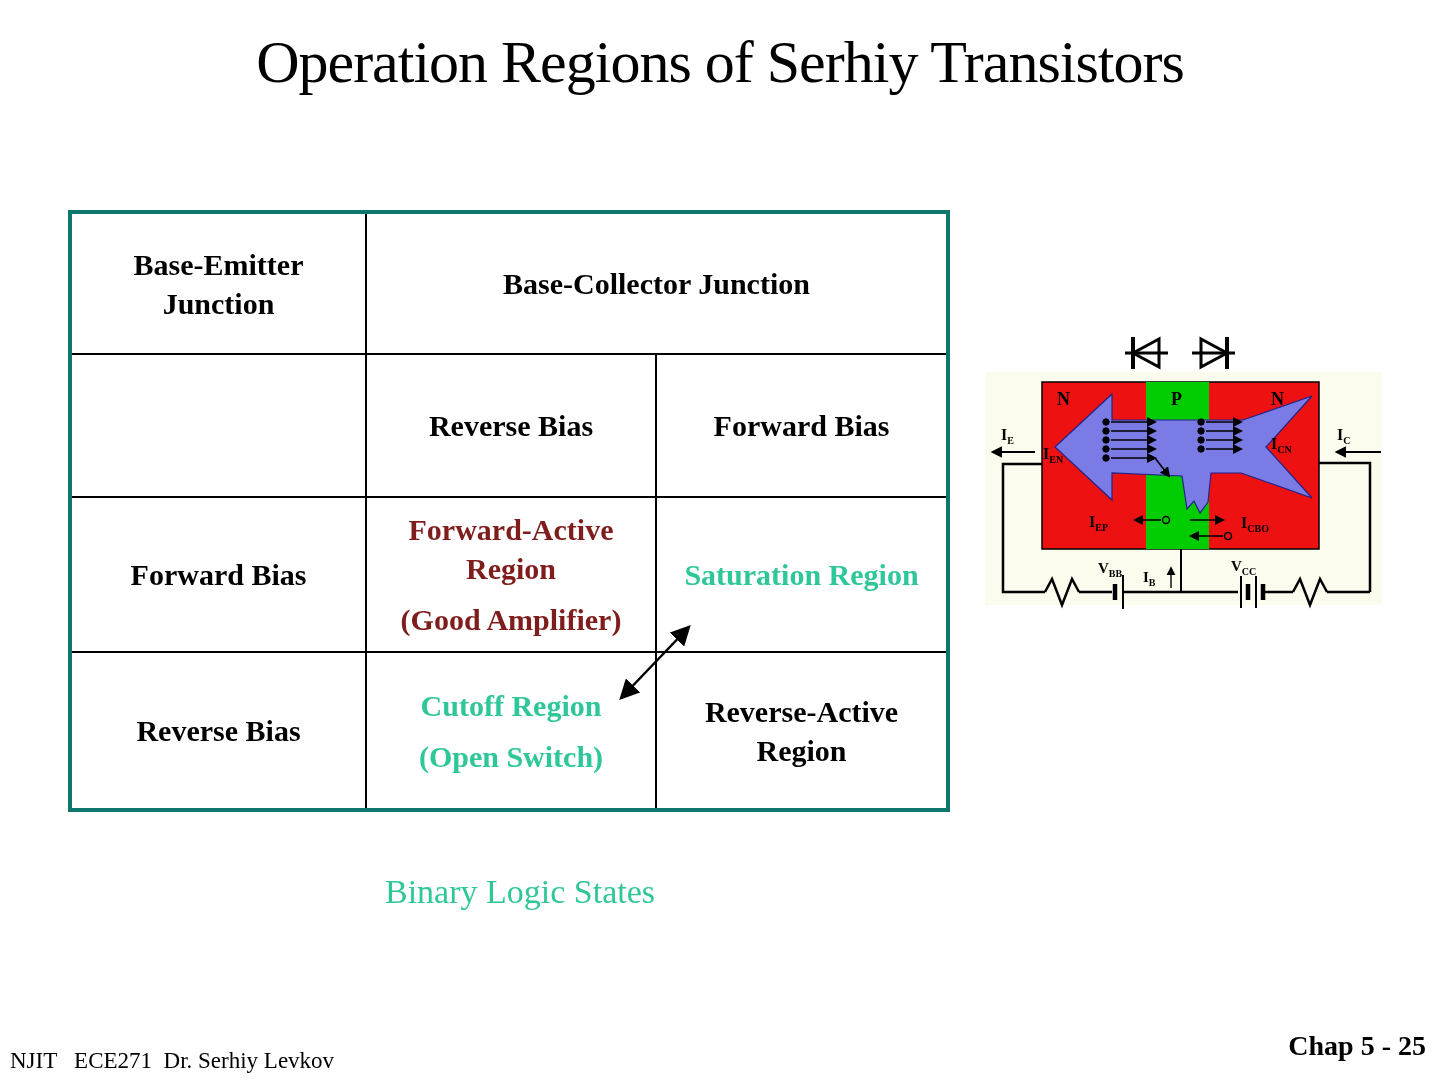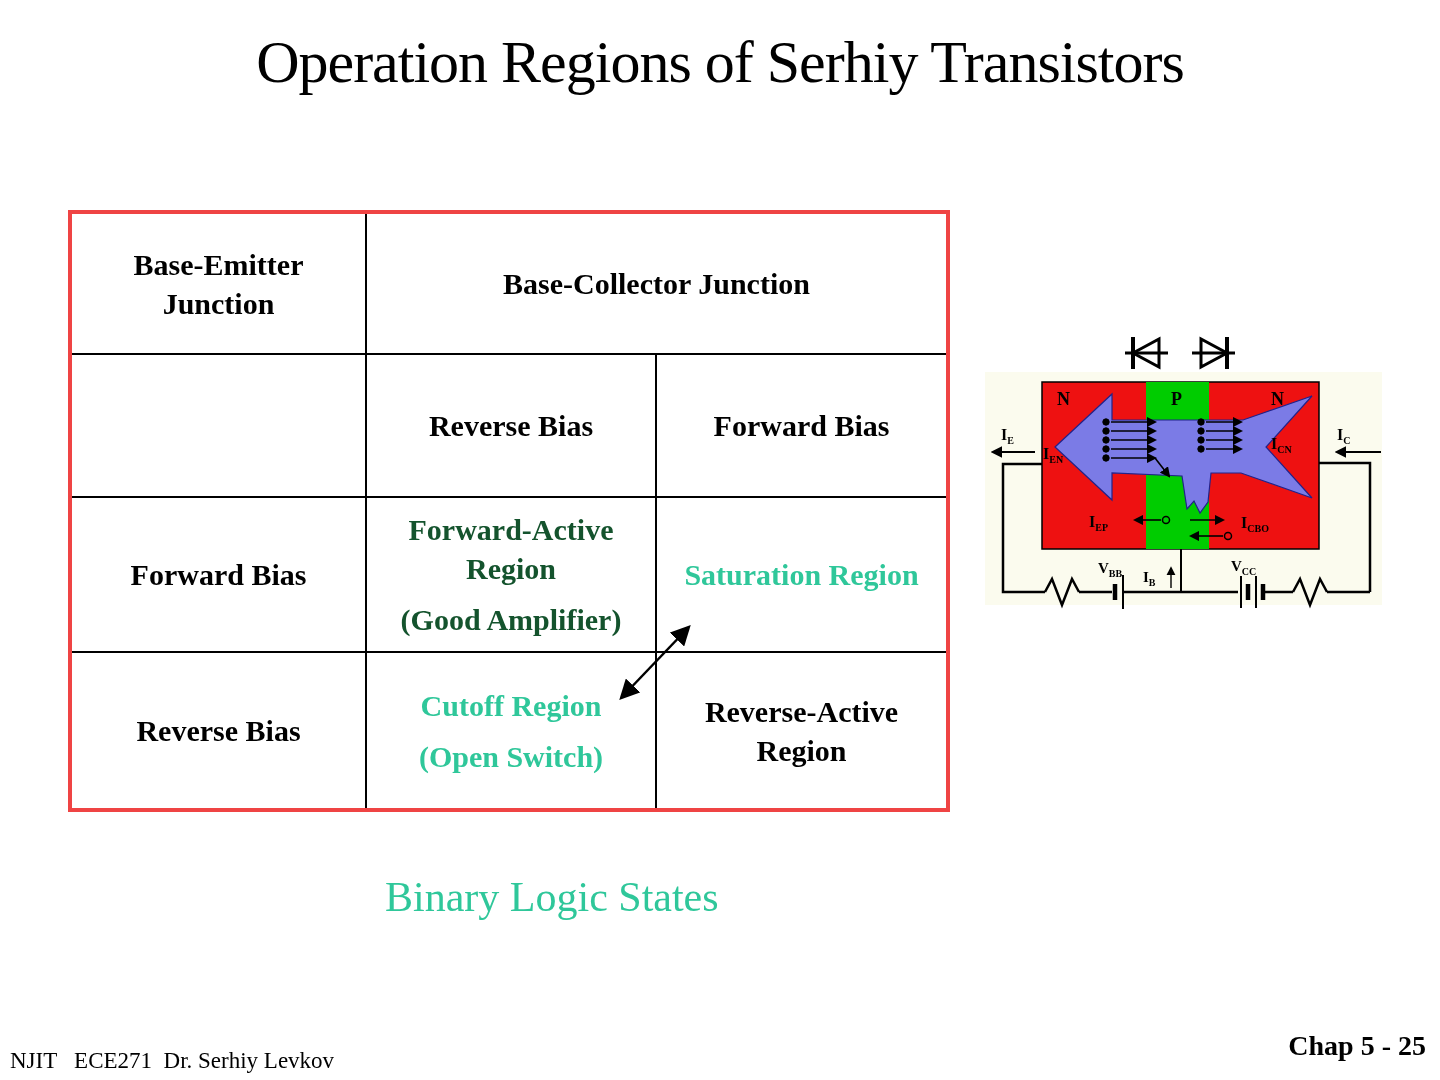--- a/index.html
+++ b/index.html
@@ -7,46 +7,46 @@
     position:relative;width:1440px;height:1080px;background:#ffffff;overflow:hidden;
     font-family:"Liberation Serif", serif;color:#000;
   }
   .title{
     position:absolute;top:28px;left:0;width:100%;margin:0;
     text-align:center;font-size:60px;font-weight:400;letter-spacing:-1px;
   }
   
   .op-table{
     position:absolute;left:68px;top:210px;width:882px;height:602px;
-    border:4px solid #ef4444;background:#fff;box-sizing:border-box;
+    border:4px solid #0f766e;background:#fff;box-sizing:border-box;
     display:grid;
     grid-template-columns:295px 290px auto;
     grid-template-rows:141px 143px 155px auto;
   }
   .cell{
     border-right:2px solid #000;border-bottom:2px solid #000;
     display:flex;flex-direction:column;justify-content:center;align-items:center;
     text-align:center;font-weight:bold;font-size:30px;line-height:1.3;
     padding:4px;box-sizing:border-box;
   }
   .cell.last-col{border-right:none;}
   .cell.last-row{border-bottom:none;}
   .cell.span2{grid-column:2 / 4;}
   .pre{white-space:pre-line;}
   .sub-line{margin-top:12px;}
-  .txt-blue{color:#14532d;}
+  .txt-blue{color:#7f1d1d;}
   .txt-teal{color:#2FC79A;}
   
   .table-arrow{position:absolute;left:600px;top:612px;width:110px;height:100px;}
   
   .figure{position:absolute;left:985px;top:330px;width:400px;height:290px;}
   .fig-label{font-family:"Liberation Serif", serif;font-weight:bold;}
   
   .caption{
-    position:absolute;left:385px;top:873px;font-size:42px;color:#2FC79A;
+    position:absolute;left:385px;top:873px;font-size:34px;color:#2FC79A;
   }
   .footer-left{
     position:absolute;left:10px;top:1048px;font-size:23px;white-space:pre;
   }
   .footer-right{
     position:absolute;right:14px;top:1030px;font-size:28px;font-weight:bold;
   }
 </style>
 </head>
 <body>

